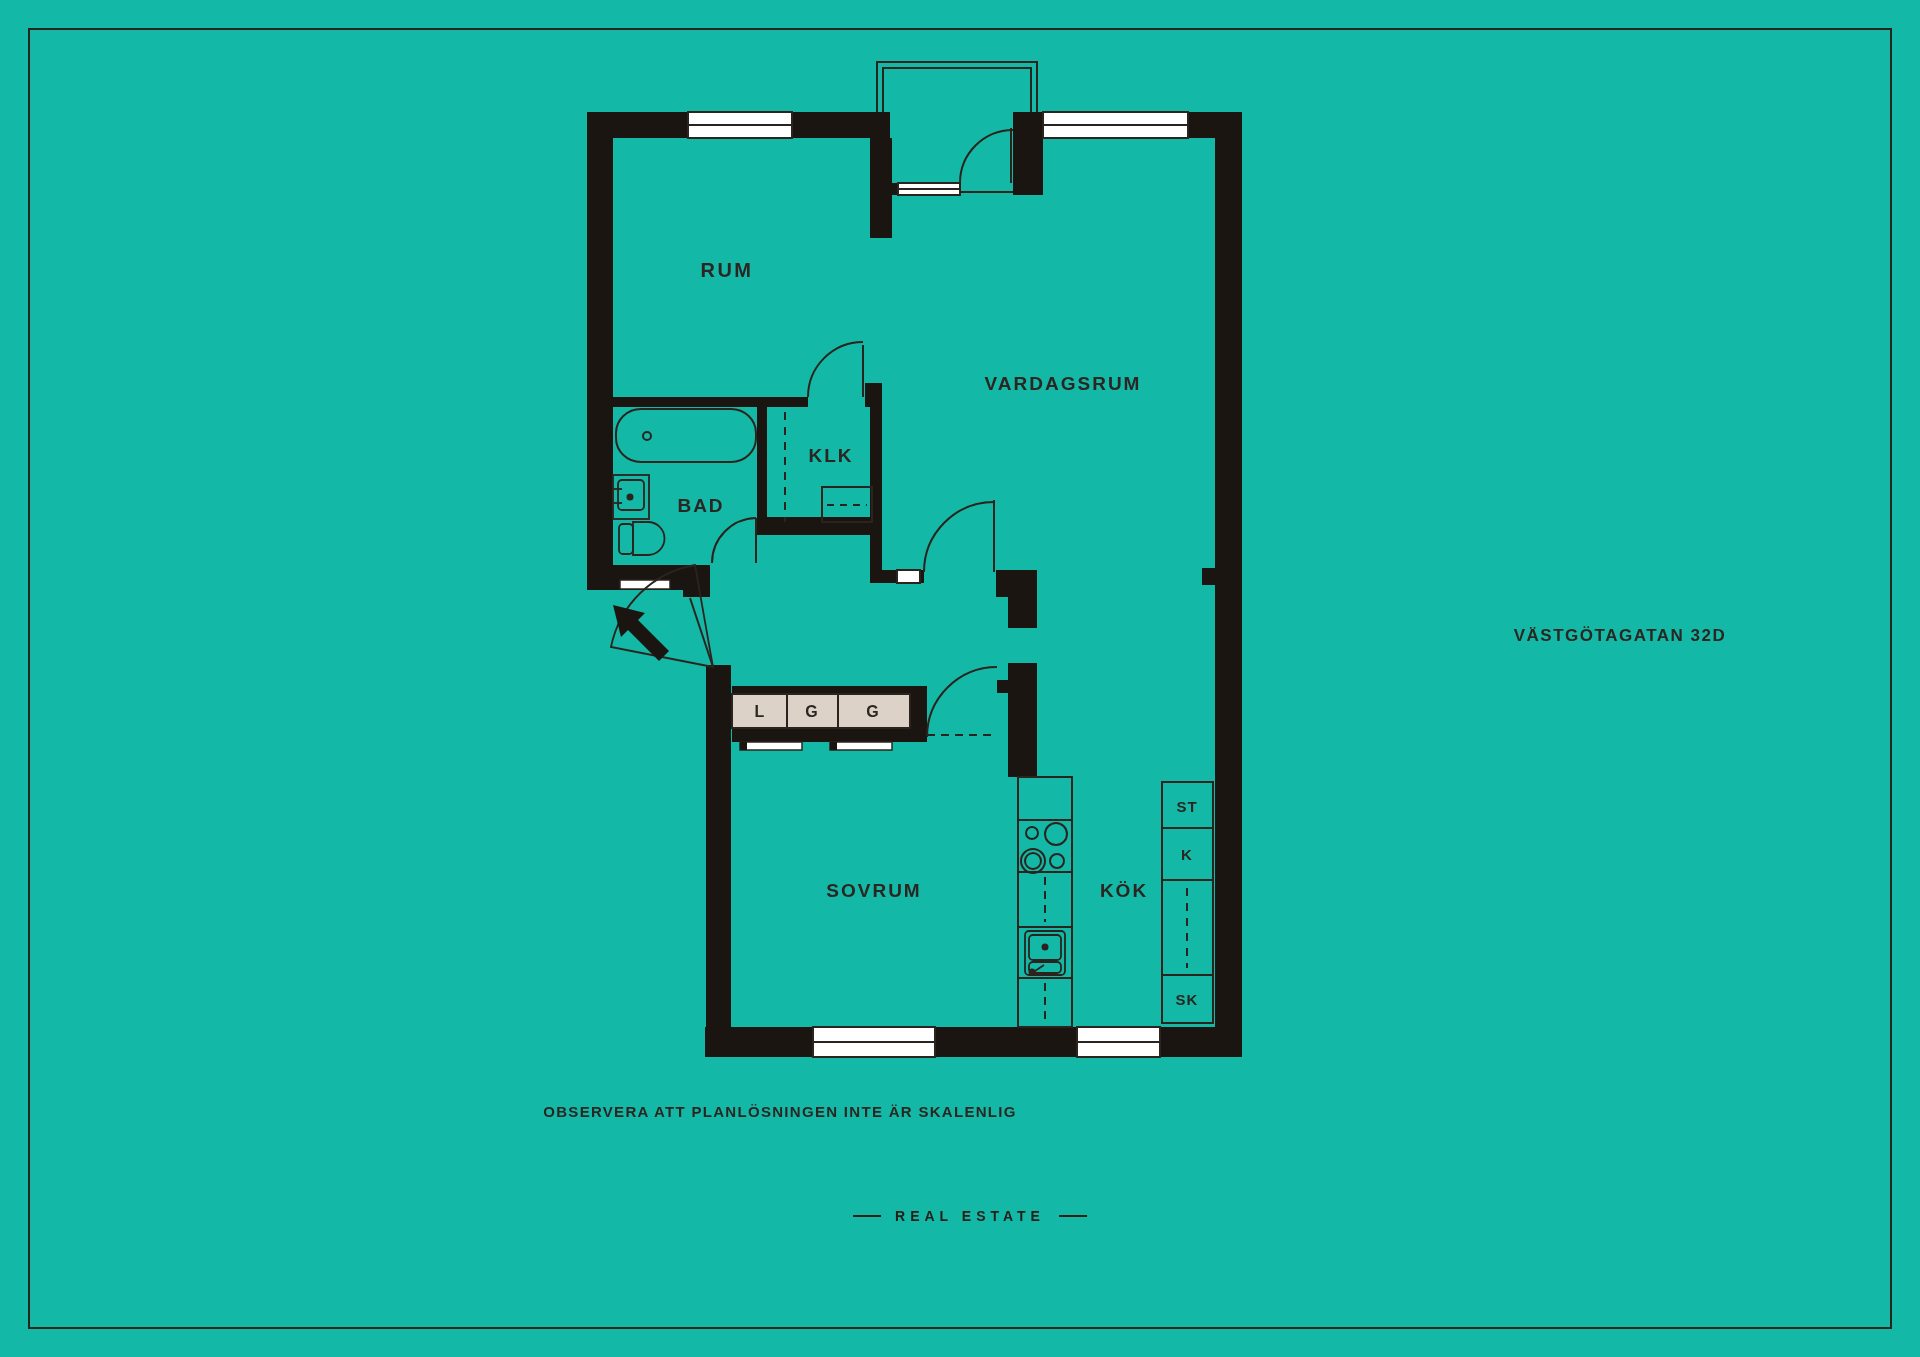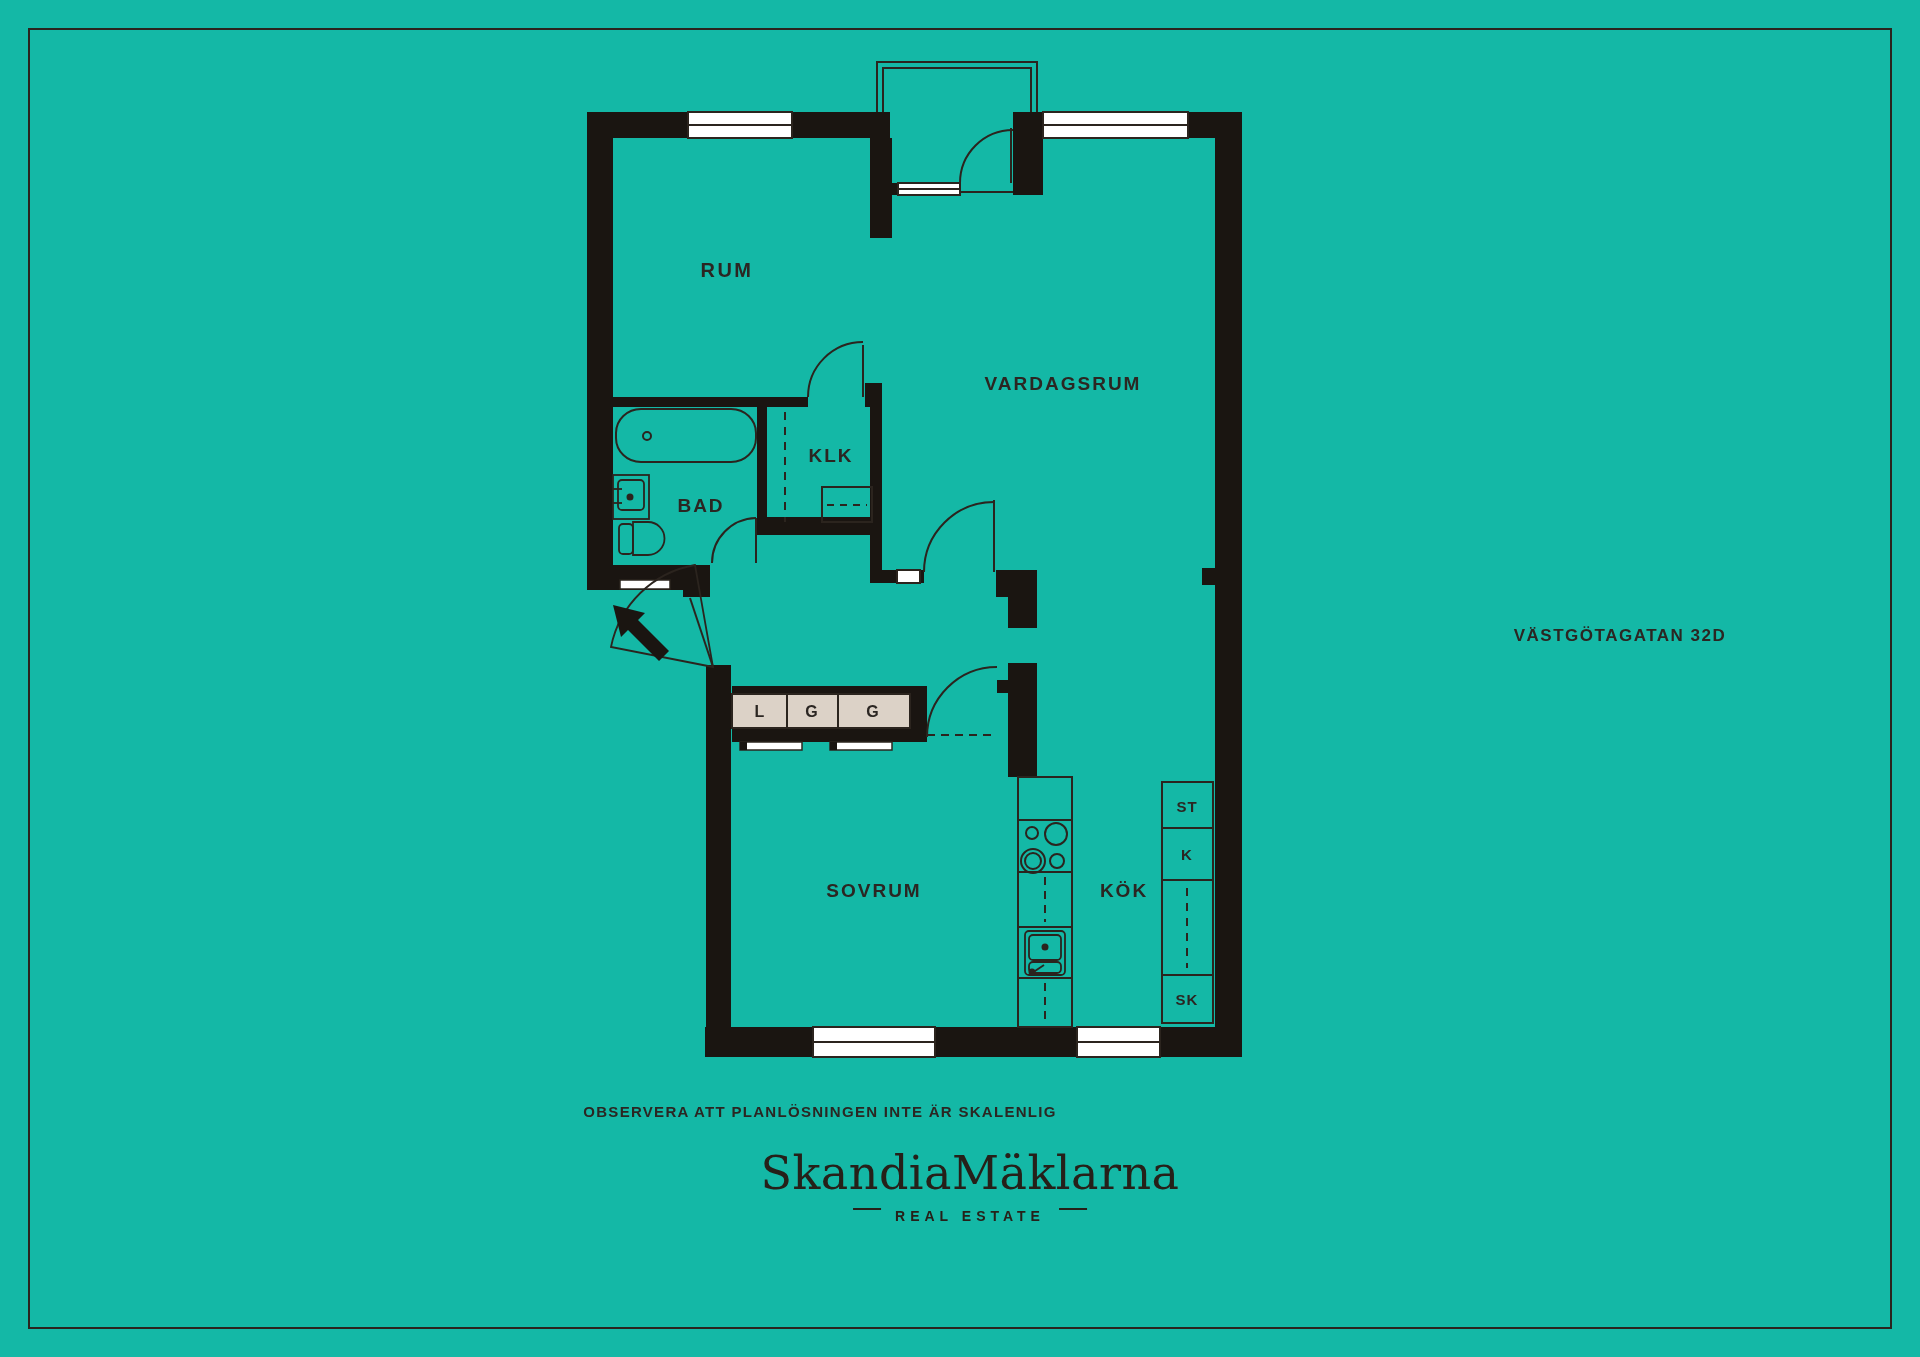--- a/index.html
+++ b/index.html
@@ -3,27 +3,27 @@
 <meta charset="utf-8">
 <style>
   html,body{margin:0;padding:0;background:#dcd2c7;}
   #stage{position:relative;width:1920px;height:1357px;background:#14b8a6;overflow:hidden;
          font-family:"Liberation Sans", sans-serif;color:#2b2622;}
   #frame{position:absolute;left:28px;top:28px;right:28px;bottom:28px;border:2px solid #2b241e;}
   svg{position:absolute;left:0;top:0;}
   .lbl{font-family:"Liberation Sans", sans-serif;font-weight:bold;fill:#2b2622;}
   .addr{position:absolute;top:626px;left:1600px;transform:translateX(-50%);
         font-size:17px;font-weight:bold;letter-spacing:1.5px;white-space:nowrap;margin-left:20px;}
-  .disclaimer{position:absolute;top:1103px;left:820px;transform:translateX(-50%);
+  .disclaimer{position:absolute;top:1103px;left:780px;transform:translateX(-50%);
         font-size:15px;font-weight:bold;letter-spacing:1.3px;white-space:nowrap;}
   .brand{position:absolute;top:1146px;left:970px;transform:translateX(-50%);
         font-family:"DejaVu Serif","Liberation Serif",serif;font-weight:500;
         font-size:46px;letter-spacing:0.5px;white-space:nowrap;color:#262019;}
   .tagline{position:absolute;top:1208px;left:970px;transform:translateX(-50%);
-        display:flex;gap:14px;white-space:nowrap;}
+        display:flex;align-items:center;gap:14px;white-space:nowrap;}
   .tagline .txt{font-size:14px;font-weight:bold;letter-spacing:5px;color:#262019;}
   .tagline .dash{width:28px;height:0;border-top:2px solid #262019;}
 </style>
 </head>
 <body>
 
 <div id="stage">
   <div id="frame"></div>
 
   <svg width="1920" height="1357" viewBox="0 0 1920 1357">
@@ -220,20 +220,19 @@
       <text class="lbl" x="1187" y="812" font-size="15" style="letter-spacing:1px">ST</text>
       <text class="lbl" x="1187" y="860" font-size="15" style="letter-spacing:1px">K</text>
       <text class="lbl" x="1187" y="1005" font-size="15" style="letter-spacing:1px">SK</text>
     </g>
   </svg>
 
   <div class="addr">VÄSTGÖTAGATAN 32D</div>
 
   <div class="disclaimer">OBSERVERA ATT PLANLÖSNINGEN INTE ÄR SKALENLIG</div>
 
-  <div class="brand">SkandiaMäklarna</div>
 
   <div class="tagline">
     <span class="dash"></span>
     <span class="txt">REAL ESTATE</span>
     <span class="dash"></span>
   </div>
 </div>
 
 </body></html>

